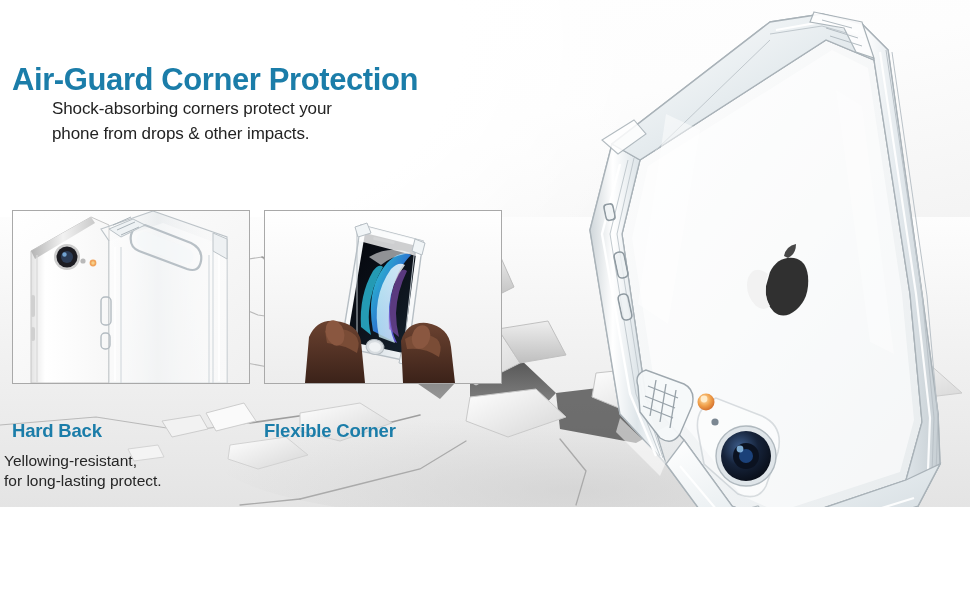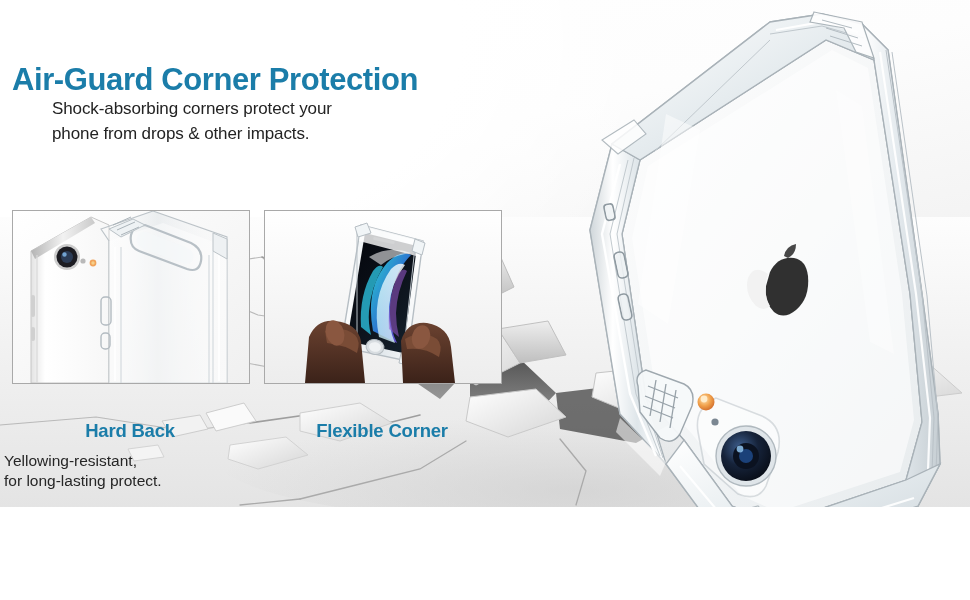--- a/index.html
+++ b/index.html
@@ -36,21 +36,21 @@
   
   .thumb{
     position:absolute;top:210px;width:236px;height:172px;
     border:1px solid #a9a9a9;background:#fbfbfb;overflow:hidden;
   }
   #thumb1{left:12px;}
   #thumb2{left:264px;}
   .thumb svg{display:block;}
 
   .cap-title{
-    position:absolute;top:420px;width:236px;text-align:center;
+    position:absolute;top:420px;width:236px;
     font-size:18.5px;font-weight:bold;color:#1b7da9;letter-spacing:-.2px;
   }
   #cap1t{left:12px;} #cap2t{left:264px;}
   .cap-body{
     position:absolute;top:451px;width:252px;text-align:left;
     font-size:15.5px;line-height:19.5px;color:#262626;
   }
   #cap1b{left:4px;} #cap2b{left:256px;}
   .cap-body span{display:block;}
 

